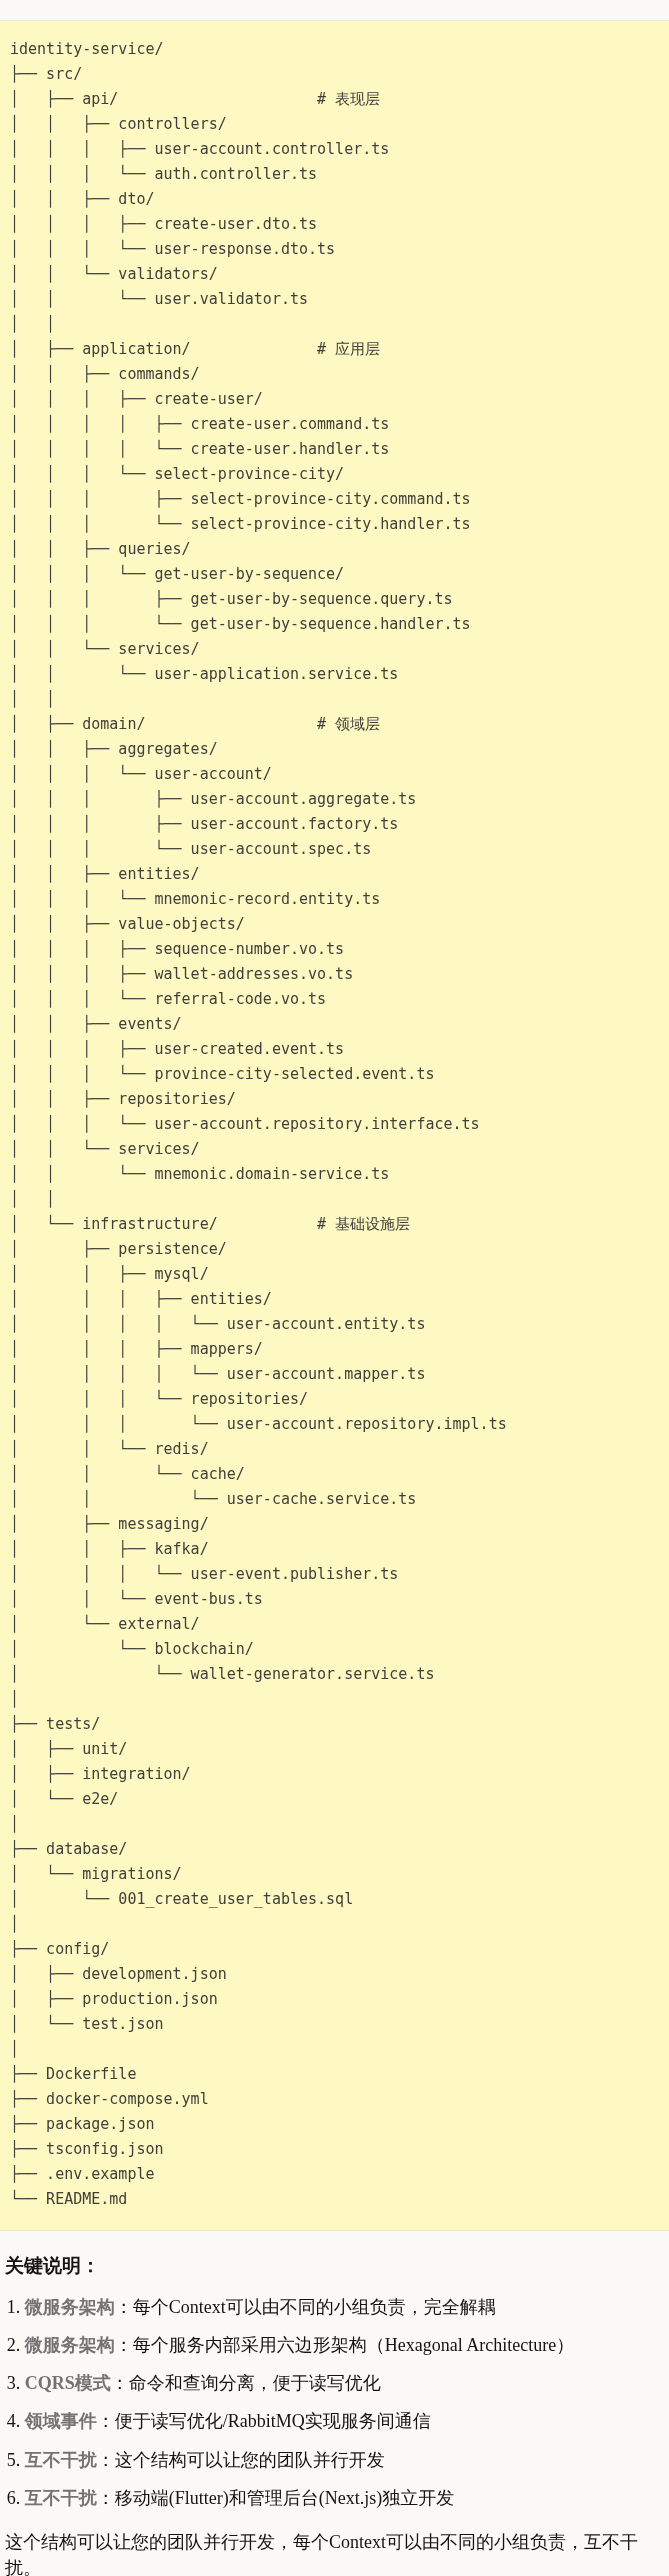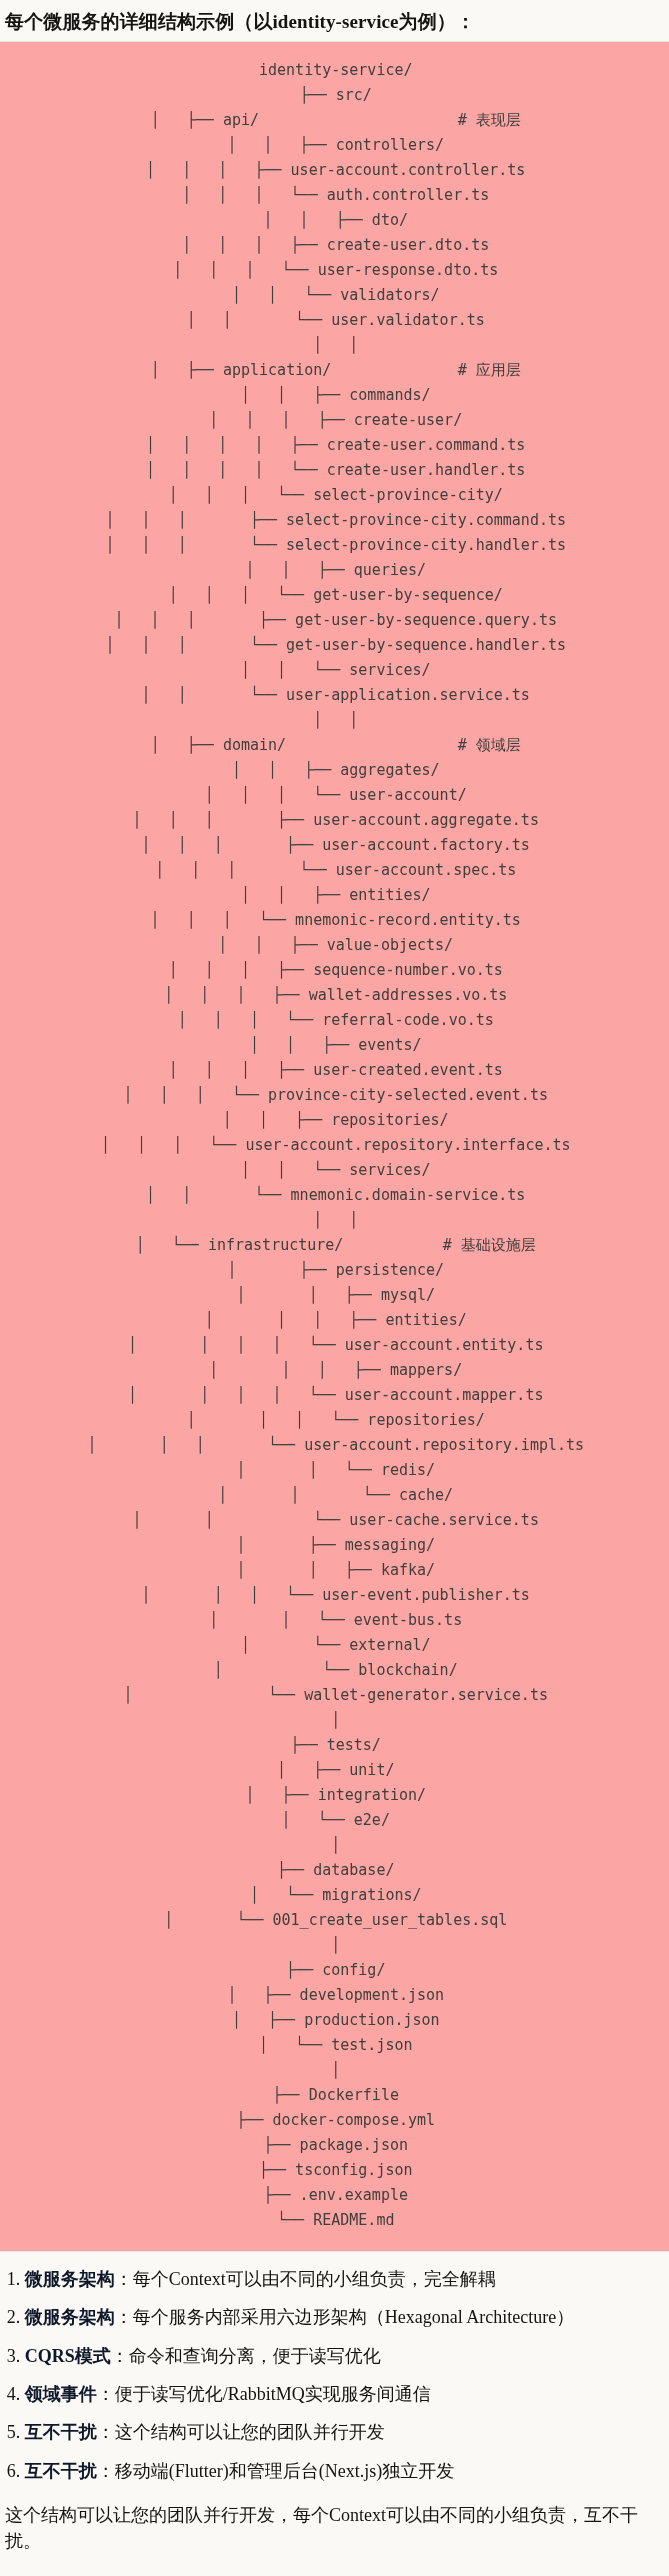--- a/index.html
+++ b/index.html
@@ -13,26 +13,25 @@
 
   .title {
     font-size: 19px;
     font-weight: 700;
     line-height: 27.5px;
     margin: 2.5px 0 0 1.3px;
     letter-spacing: 0.1px;
   }
 
   .codeblock {
-    margin: 6px -3.8px 0 -3.8px;
-    background: #fca5a5;
+    margin: 15px -3.8px 0 -3.8px;
+    background: #fef9c3;
     border-top: 0.6px solid #e8e6e0;
     border-bottom: 0.6px solid #e8e6e0;
     padding: 16.3px 7.5px 17.5px 10px;
-    text-align: center;
   }
   .tree {
     margin: 0;
     font-family: "DejaVu Sans Mono", "Liberation Mono", monospace;
     font-size: 15px;
     line-height: 25px;
     color: #40403b;
     white-space: pre;
   }
 
@@ -43,34 +42,33 @@
     line-height: 26px;
   }
 
   .notes-list {
     margin: 16.3px 0 0 0;
     padding-left: 21px;
     font-size: 18px;
     line-height: 22px;
   }
   .notes-list li { margin-bottom: 16.3px; }
-  .notes-list li strong { font-weight: 700; color: #0f172a; }
+  .notes-list li strong { font-weight: 700; color: #737373; }
 
   .footer-note {
     font-size: 18px;
     line-height: 26px;
     margin: 20px 0 0 1.3px;
   }
 </style>
 </head>
 <body>
 
 <div class="page">
 
-  <h2 class="title">每个微服务的详细结构示例（以identity-service为例）：</h2>
 
   <div class="codeblock">
     <pre class="tree">identity-service/
 ├── src/
 │   ├── api/                      # 表现层
 │   │   ├── controllers/
 │   │   │   ├── user-account.controller.ts
 │   │   │   └── auth.controller.ts
 │   │   ├── dto/
 │   │   │   ├── create-user.dto.ts
@@ -148,20 +146,21 @@
 │   └── test.json
 │
 ├── Dockerfile
 ├── docker-compose.yml
 ├── package.json
 ├── tsconfig.json
 ├── .env.example
 └── README.md</pre>
   </div>
 
+  <h2 class="notes-heading">关键说明：</h2>
 
   <ol class="notes-list">
       <li><strong>微服务架构</strong><span>：</span><span>每个Context可以由不同的小组负责，完全解耦</span></li>
       <li><strong>微服务架构</strong><span>：</span><span>每个服务内部采用六边形架构（Hexagonal Architecture）</span></li>
       <li><strong>CQRS模式</strong><span>：</span><span>命令和查询分离，便于读写优化</span></li>
       <li><strong>领域事件</strong><span>：</span><span>便于读写优化/RabbitMQ实现服务间通信</span></li>
       <li><strong>互不干扰</strong><span>：</span><span>这个结构可以让您的团队并行开发</span></li>
       <li><strong>互不干扰</strong><span>：</span><span>移动端(Flutter)和管理后台(Next.js)独立开发</span></li>
     </ol>
 

